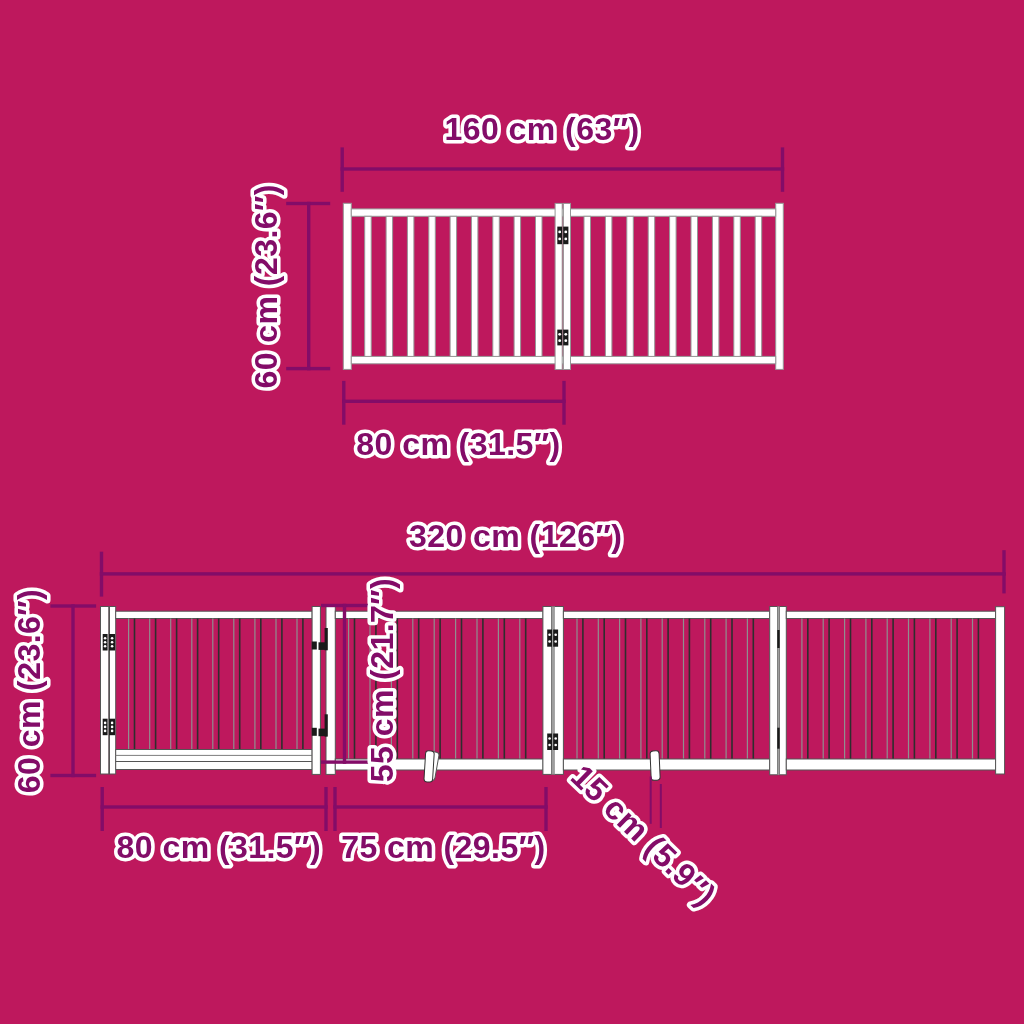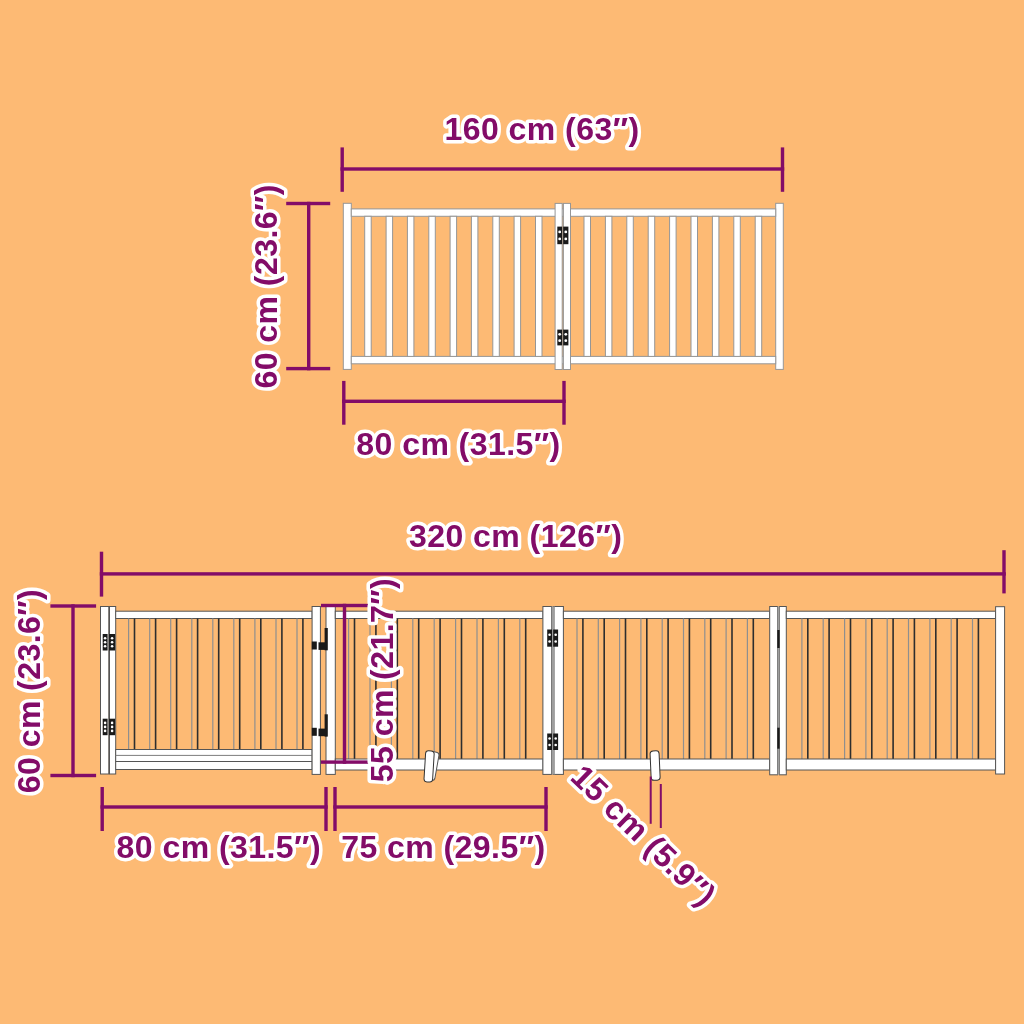--- a/index.html
+++ b/index.html
@@ -1,16 +1,16 @@
 <!DOCTYPE html>
 <html><head>
 <meta charset="utf-8">
 <style>
 html,body{margin:0;padding:0;background:#ffffff;}
-.page{position:relative;width:1024px;height:1024px;background:#fdba74;overflow:hidden;}
+.page{position:relative;width:1024px;height:1024px;background:#be185d;overflow:hidden;}
 text.dim{font-family:"Liberation Sans",sans-serif;font-weight:bold;font-size:32px;letter-spacing:0.45px;fill:#830C68;
 stroke:#ffffff;stroke-width:7px;paint-order:stroke;stroke-linejoin:round;}
 </style>
 </head>
 <body>
 
 <div class="page">
 
 <svg width="1024" height="1024" viewBox="0 0 1024 1024">
 <g stroke="#969696" stroke-width="1" fill="#ffffff">

